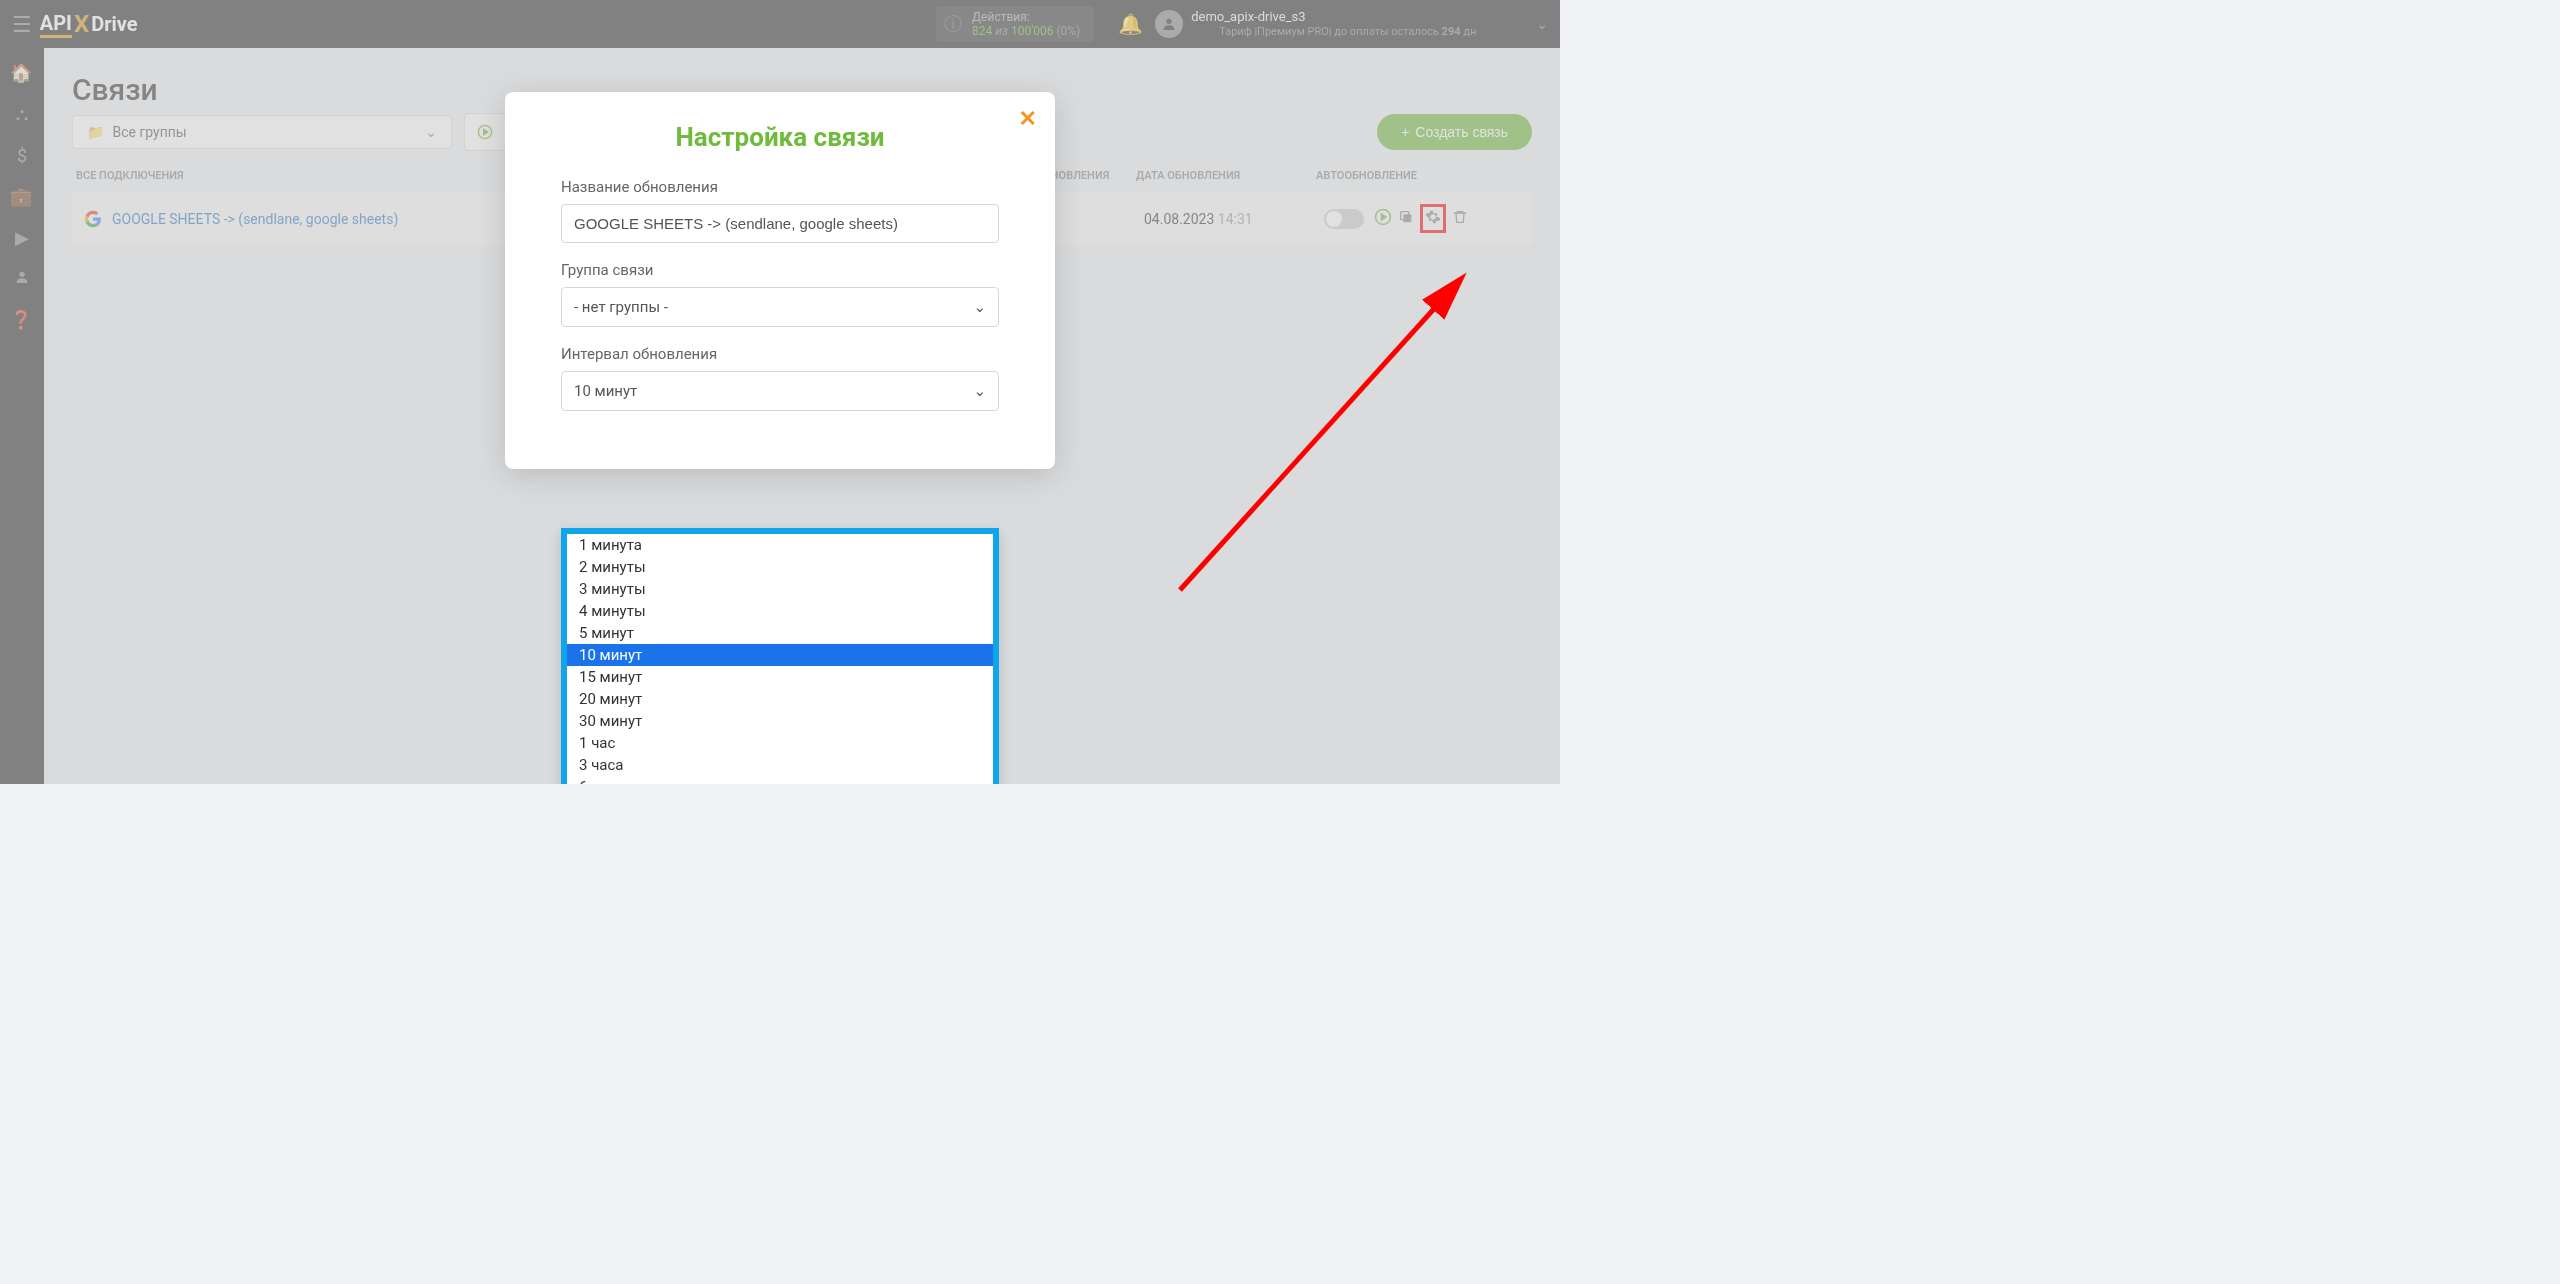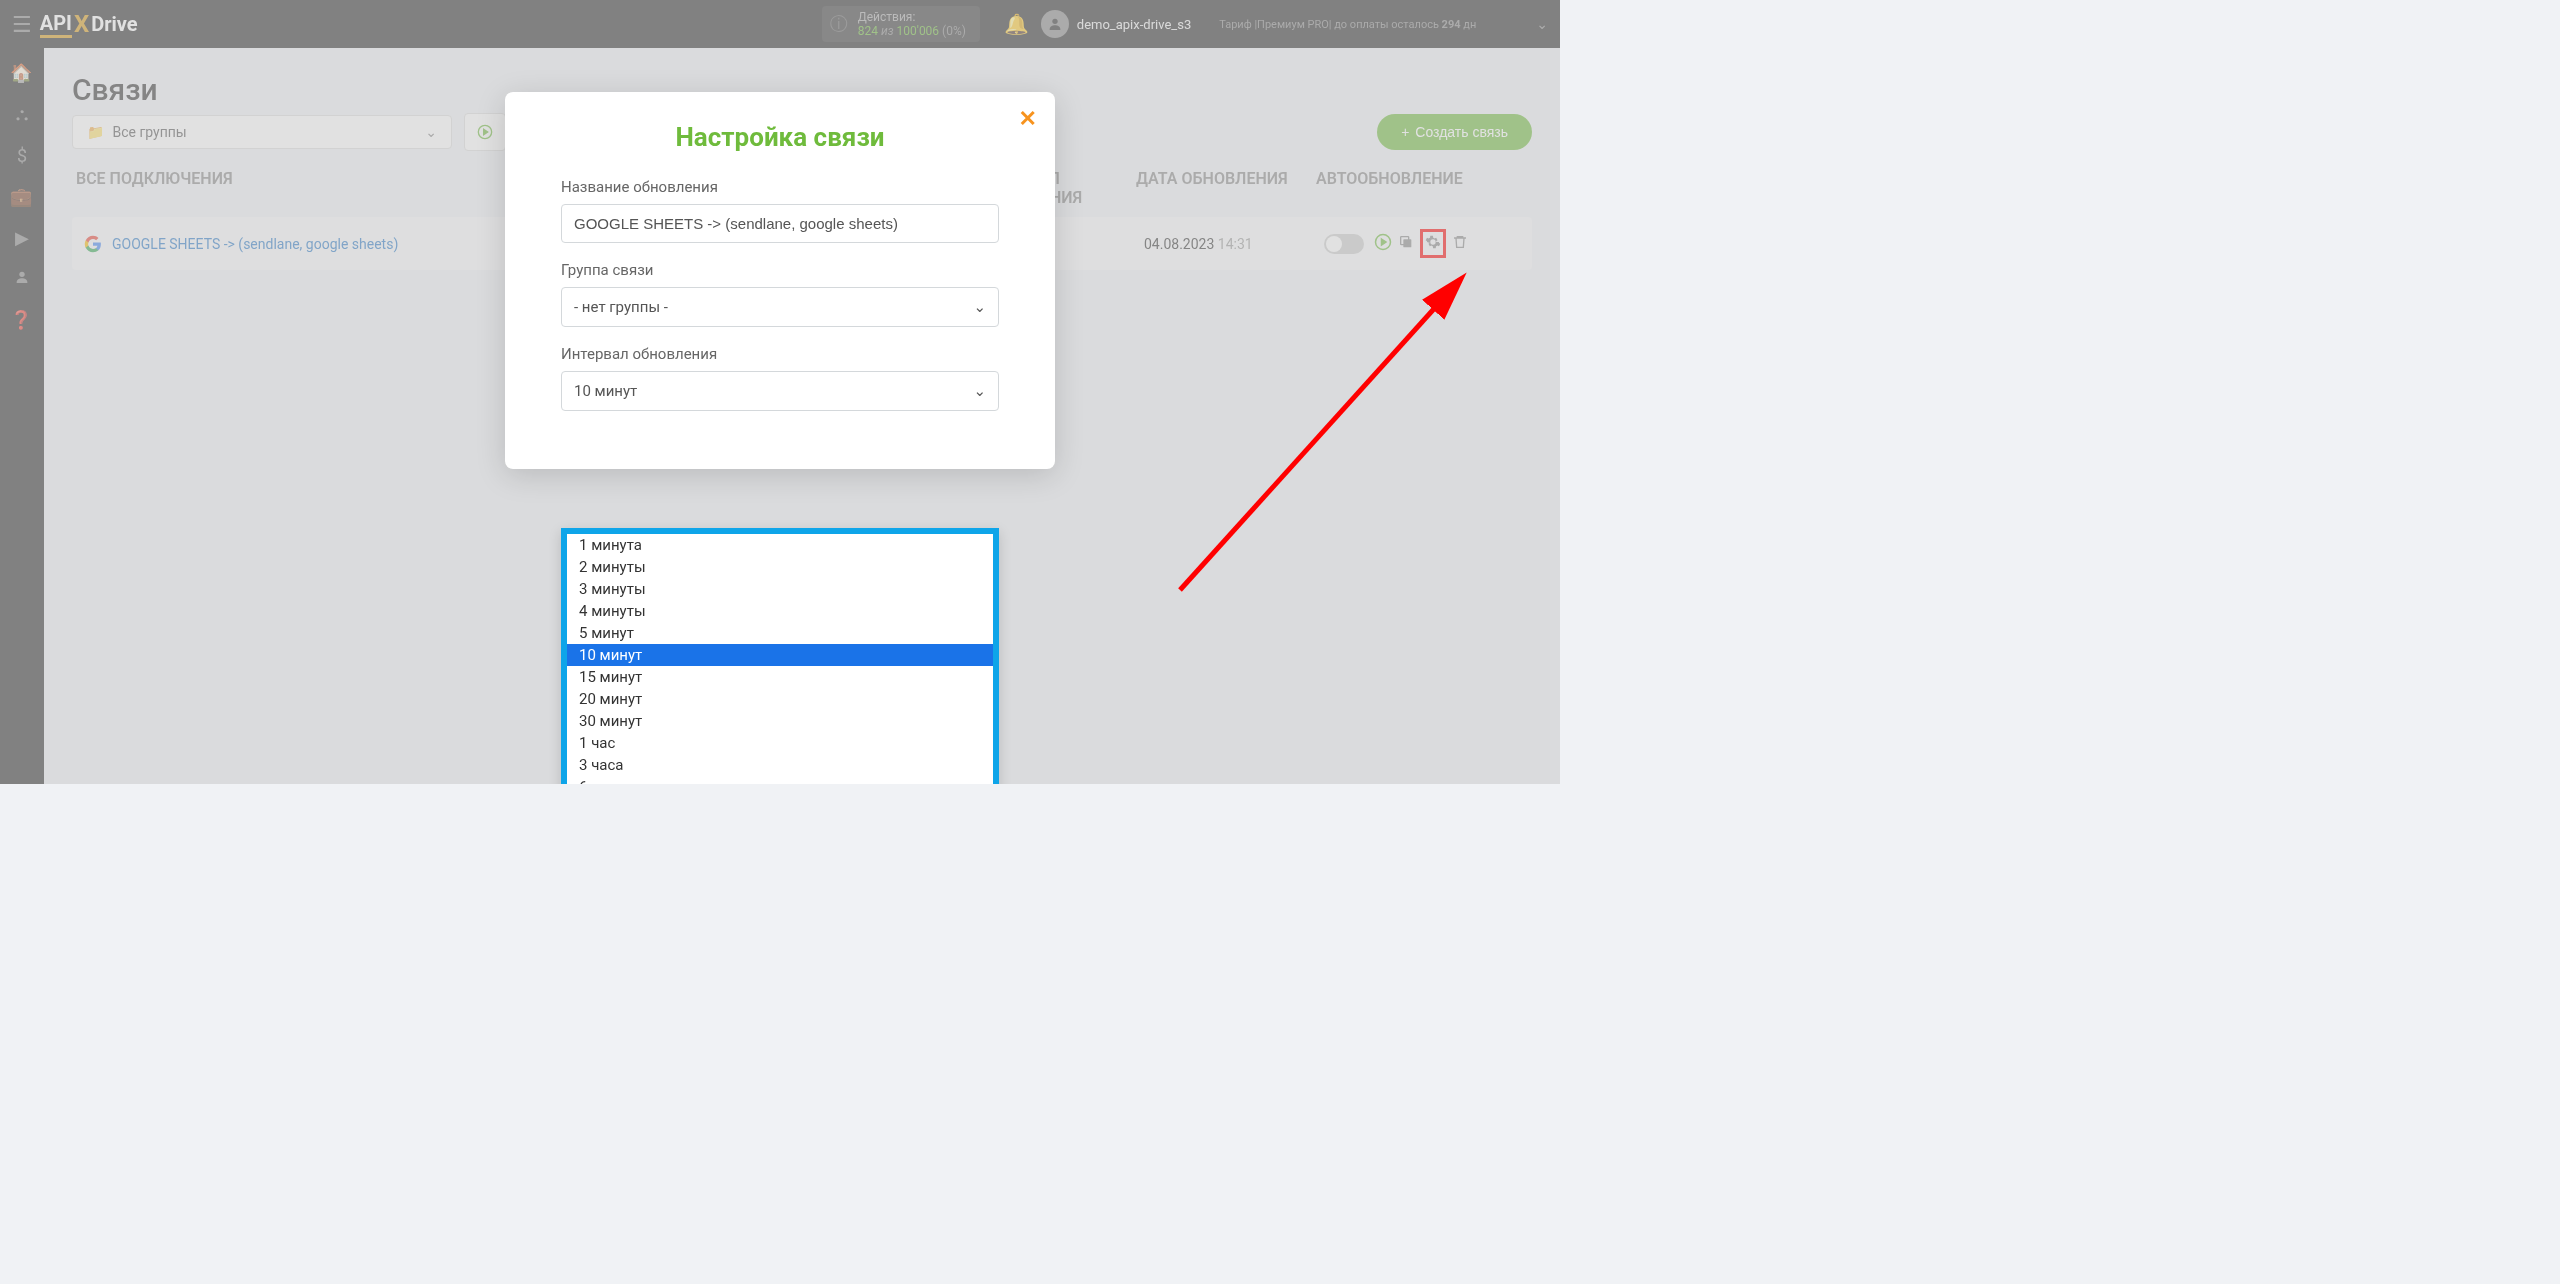--- a/index.html
+++ b/index.html
@@ -13,38 +13,38 @@
 .badge-box { background: #3a3a3a; border-radius: 4px; padding: 4px 14px 4px 8px; display: flex; align-items: center; margin-left: auto; margin-right: 12px; justify-content: space-between; }
 .badge-box .info-ic { color: #666; font-size: 18px; margin-right: 10px; }
 .badge-box .lines { display: flex; flex-direction: column; font-size: 12px; line-height: 14px; }
 .badge-box .l1 { color: #aaa; }
 .badge-box .l2 { color: #6fbb3c; }
 .badge-box .iz { color: #888; font-style: italic; }
 .badge-box .pct { color: #888; }
 .bell { color: #888; font-size: 20px; margin: 0 12px; }
 .user-block { display: flex; align-items: center; color: #ccc; font-size: 13px; }
 .user-block .avatar { width: 28px; height: 28px; background: #888; border-radius: 50%; margin-right: 8px; display:flex; align-items:center; justify-content:center; color:#2b2b2b; }
-.user-block .u-lines { display:flex; flex-direction: row; line-height: 15px; justify-content: space-between; }
+.user-block .u-lines { display:flex; flex-direction: column; line-height: 15px; justify-content: space-between; }
 .user-block .u-name { color: #eee; }
 .user-block .u-sub { color: #888; font-size: 11px; margin-left: 28px; }
 .chev { color: #888; margin-left: 60px; font-size: 14px; }
 .layout { display: flex; height: calc(784px - 48px); }
 .sidebar { width: 44px; background: #2b2b2b; display: flex; flex-direction: column; align-items: center; padding-top: 14px; gap: 20px; }
 .sidebar .s-item { color: #888; font-size: 18px; cursor: pointer; }
 .content { flex: 1; padding: 24px 28px; position: relative; }
 .page-title { font-size: 30px; font-weight: 500; color: #333; margin-bottom: 6px; }
 .breadcrumb { font-size: 14px; color: #888; margin-bottom: 16px; }
 .breadcrumb a { color: #2a79c7; text-decoration: none; }
 .toolbar { display: flex; align-items: center; gap: 12px; margin-bottom: 18px; }
 .group-select { border: 1px solid #ddd; background: #fff; border-radius: 4px; padding: 8px 14px; display: flex; align-items: center; width: 380px; font-size: 14px; color: #555; }
 .group-select .folder-ic { margin-right: 8px; color: #aaa; }
 .group-select .chev-d { margin-left: auto; color: #888; }
 .play-btn { border: 1px solid #ddd; background: #fff; border-radius: 4px; width: 42px; height: 38px; display:flex; align-items:center; justify-content:center; color:#6fbb3c; font-size:16px; }
 .create-btn { margin-left: auto; background: #6fbb3c; color: #fff; border: none; border-radius: 20px; padding: 10px 24px; font-size: 14px; cursor: pointer; display:flex; align-items:center; gap:6px; }
-.table-header { display: flex; font-size: 16px; color: #888; font-weight: 600; padding: 0 4px 10px; }
+.table-header { display: flex; font-size: 11px; color: #888; font-weight: 600; padding: 0 4px 10px; }
 .th-name { flex: 0 0 900px; }
 .th-interval { flex: 0 0 160px; }
 .th-date { flex: 0 0 180px; }
 .th-auto { flex: 1; }
 .row { background: #f8f9fa; border-radius: 4px; padding: 12px; display: flex; align-items: center; font-size: 14px; }
 .row-name { flex: 0 0 900px; color: #2a79c7; display:flex; align-items:center; gap:10px; }
 .g-icon { width:18px; height:18px; display:inline-flex; align-items:center; justify-content:center; }
 .row-interval { flex: 0 0 160px; color: #555; }
 .row-date { flex: 0 0 180px; color: #333; }
 .row-date .time { color: #999; }

